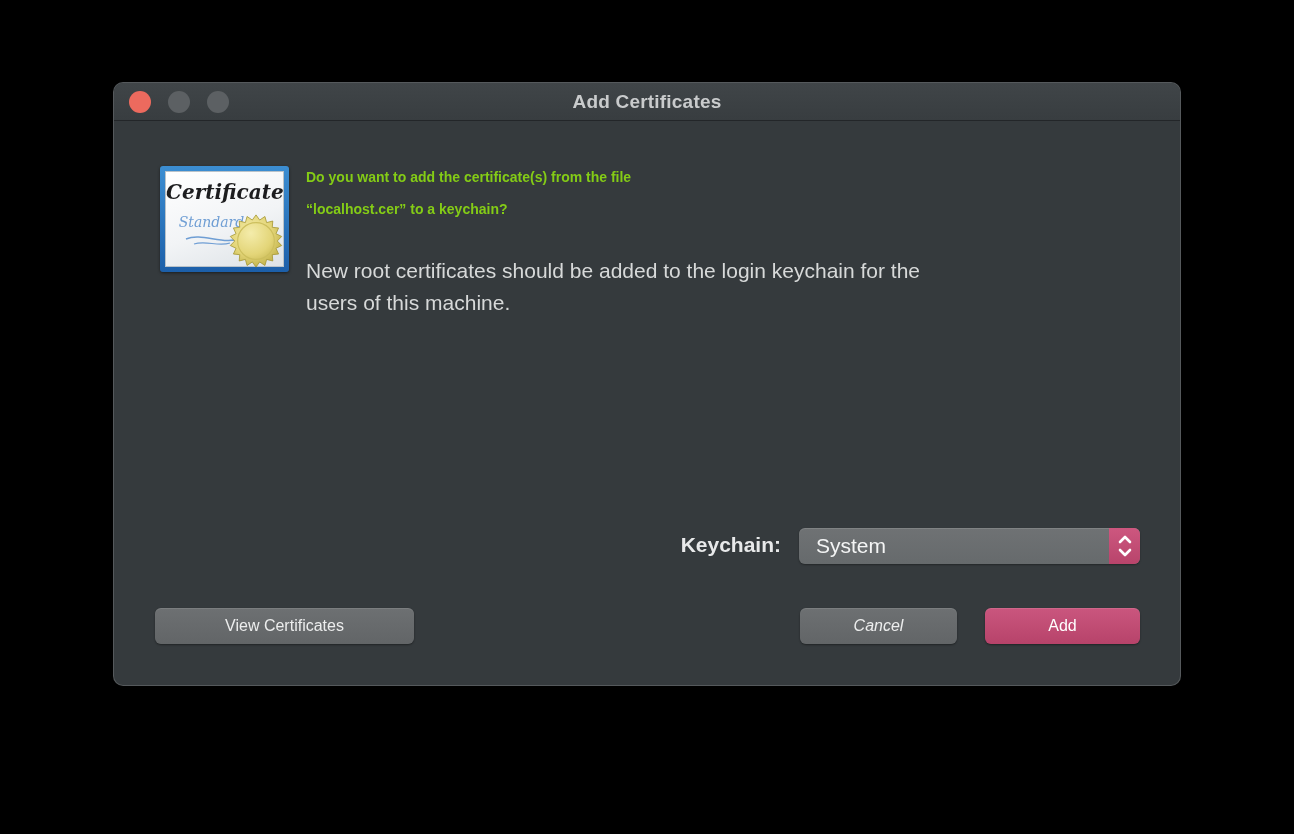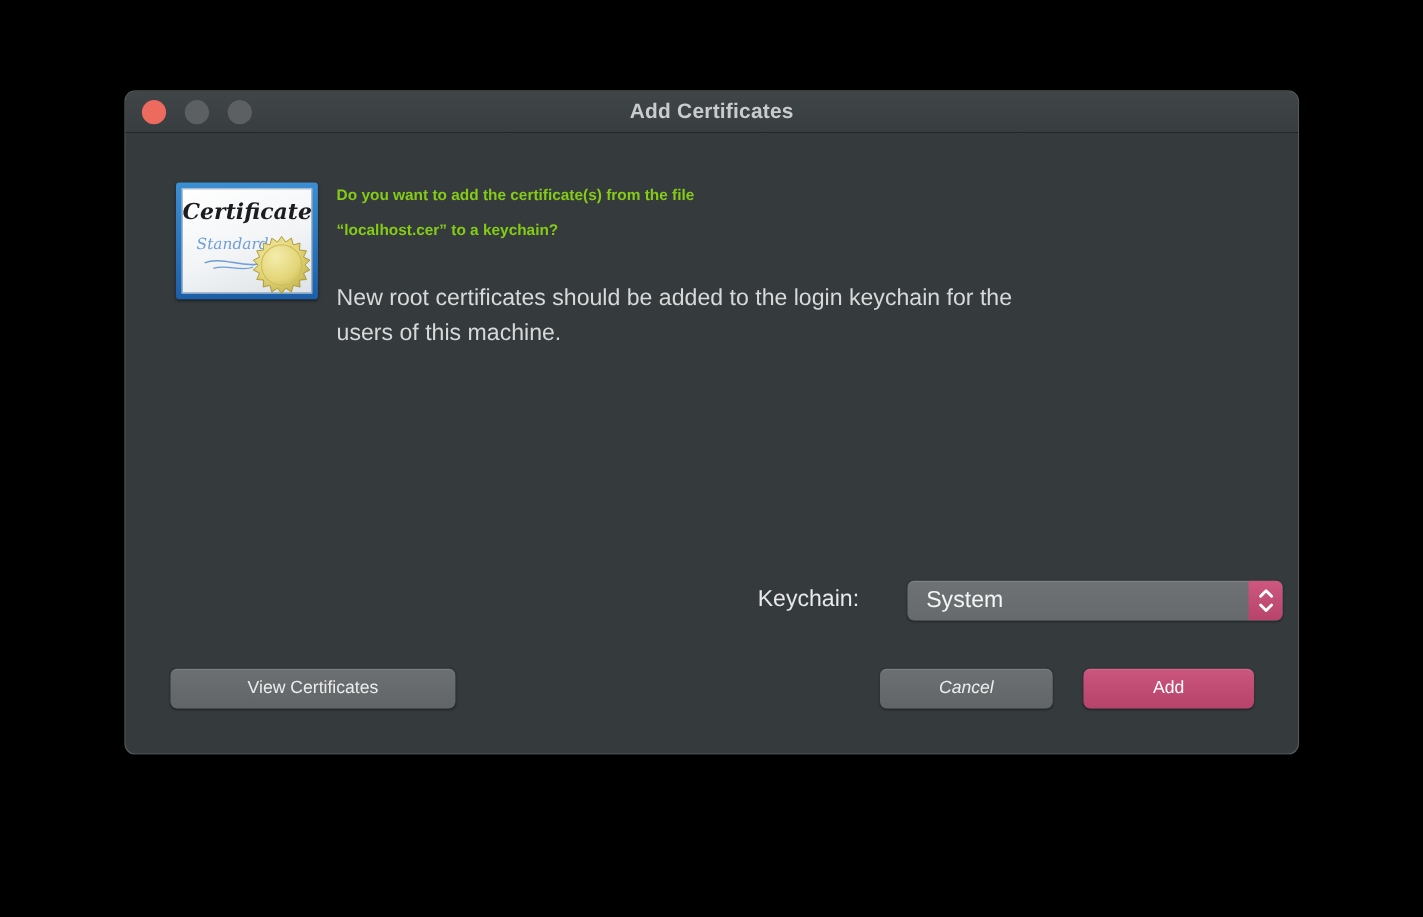--- a/index.html
+++ b/index.html
@@ -39,29 +39,28 @@
     color:#84cc16; font-size:14px; font-weight:bold; line-height:32px;
   }
   .bodytext {
     position:absolute; left:192px; top:172px; width:860px;
     color:#d7d9d9; font-size:21px; font-weight:400; line-height:32px;
   }
 
   
   .keychain-label {
     position:absolute; left:400px; top:450px; width:267px;
-    text-align:right; color:#e8e9ea; font-size:21px;
+    text-align:right; color:#e8e9ea; font-size:21px;font-weight:bold;
   }
   .select {
     position:absolute; left:685px; top:445px; width:341px; height:36px;
     background:linear-gradient(180deg,#6f7274,#666a6c);
     border-radius:6px; cursor:default;
     box-shadow:0 1px 2px rgba(0,0,0,0.35), inset 0 1px 0 rgba(255,255,255,0.12);
     overflow:hidden;
-    margin-left:26px;
   }
   .select-value {
     position:absolute; left:17px; top:0; height:36px; line-height:36px;
     color:#f4f5f5; font-size:21px;
   }
   .select-cap {
     position:absolute; right:0; top:0; width:31px; height:36px;
     background:linear-gradient(180deg,#cd577f,#b8446b);
     display:flex; align-items:center; justify-content:center;
   }

